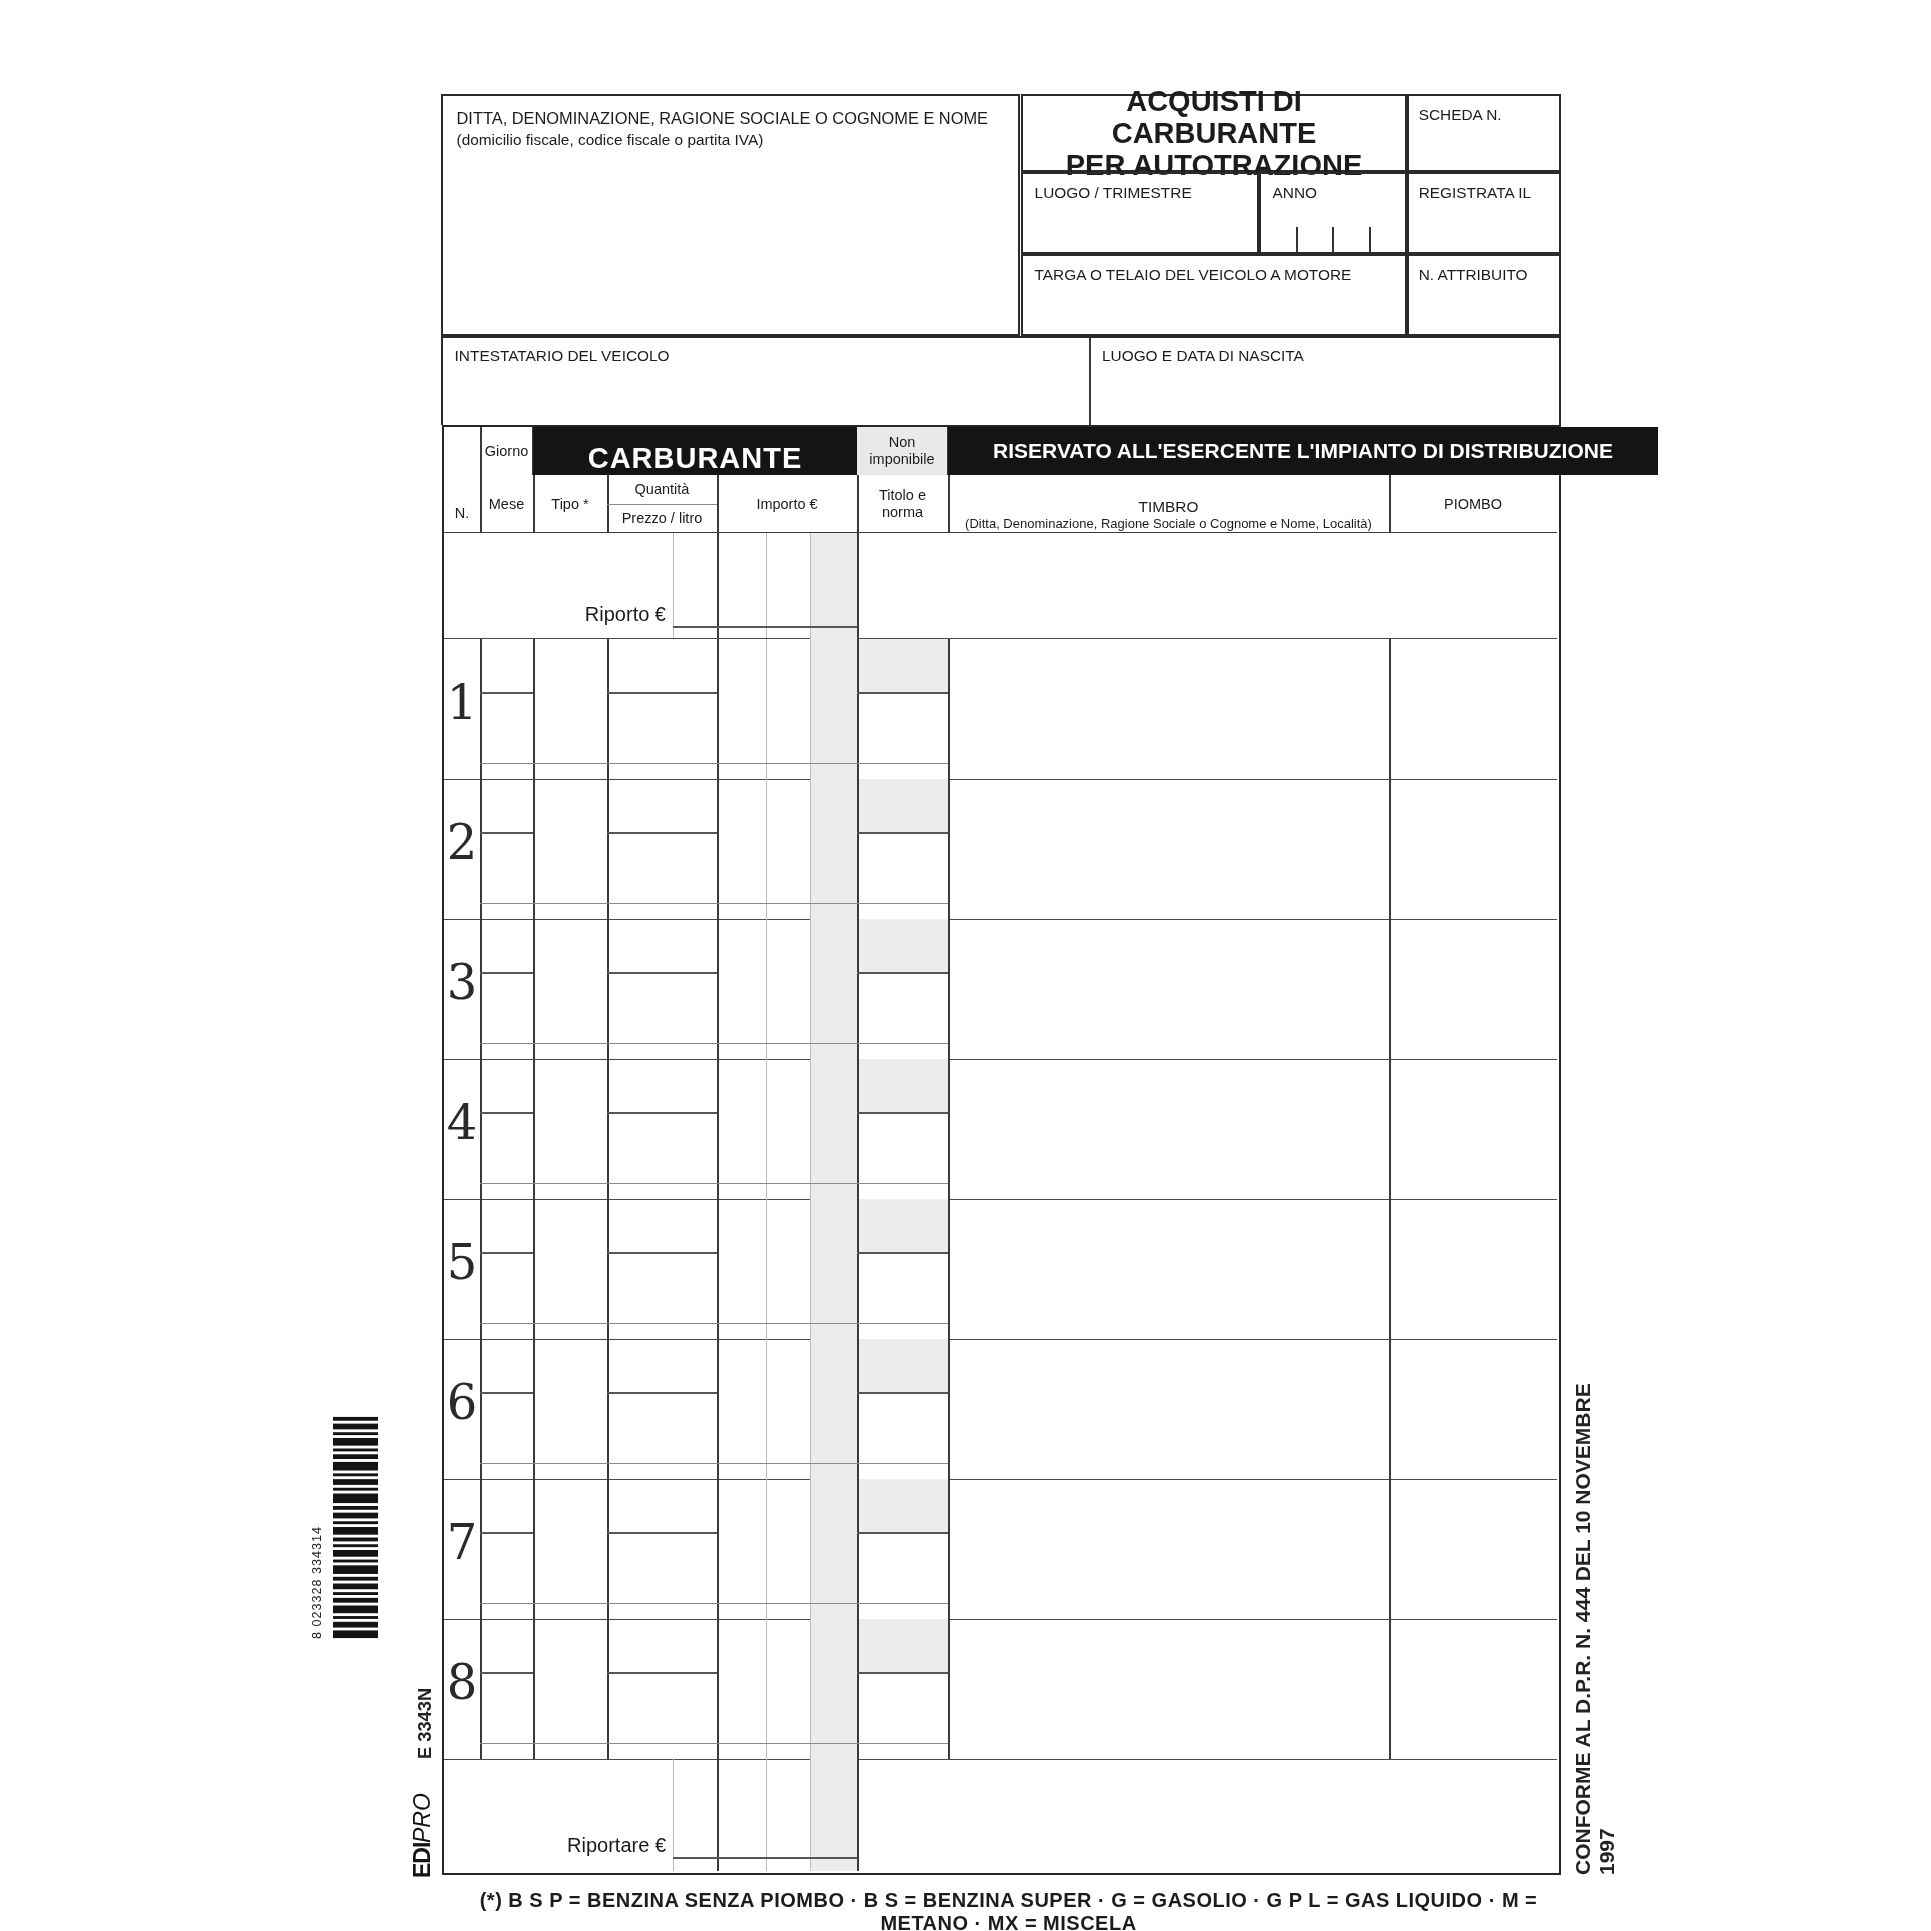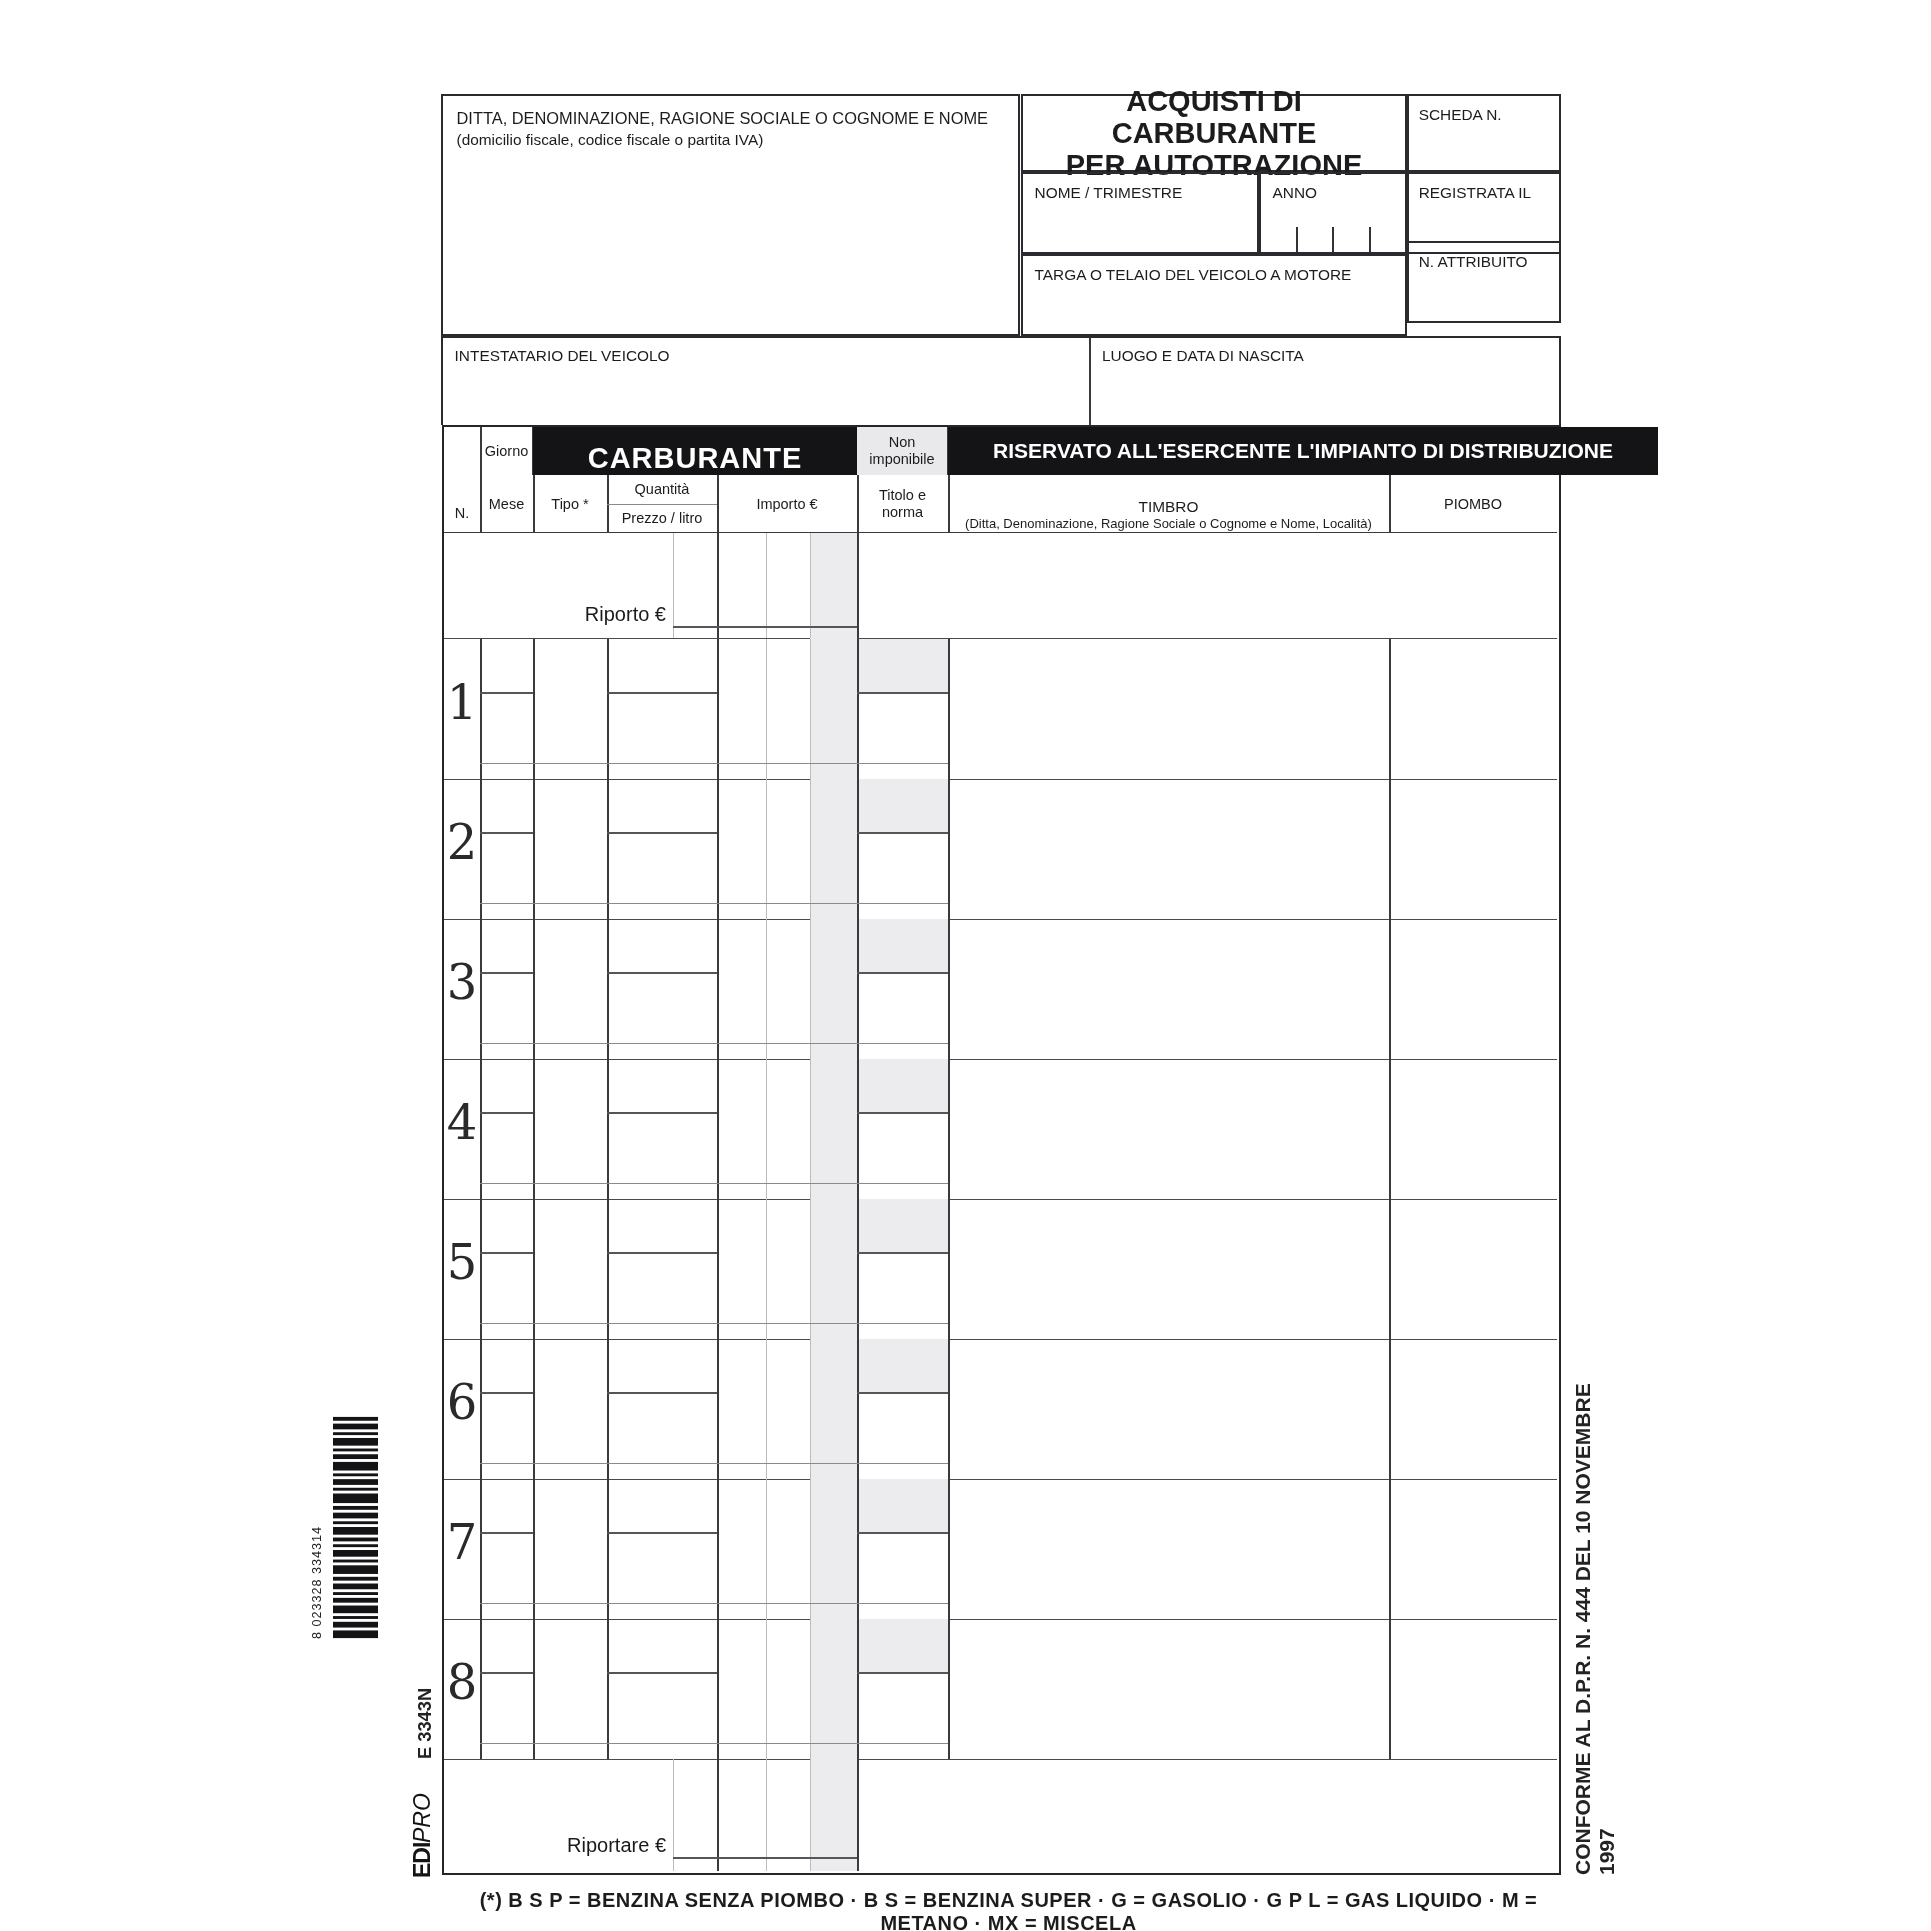--- a/index.html
+++ b/index.html
@@ -35,39 +35,39 @@
   <div class="abs box center" style="left:1021px;top:94px;width:386px;height:78px;flex-direction:column;">
     <div style="font-size:29px;font-weight:bold;line-height:32px;">ACQUISTI DI CARBURANTE</div>
     <div style="font-size:29px;font-weight:bold;line-height:32px;">PER AUTOTRAZIONE</div>
   </div>
 
   <div class="abs box" style="left:1407px;top:94px;width:154px;height:78px;padding:8.7px 9.7px;">
     <span class="lbl">SCHEDA N.</span>
   </div>
 
   <div class="abs box" style="left:1021px;top:172px;width:238px;height:82px;padding:8.7px 11.6px;">
-    <span class="lbl">NOME / TRIMESTRE</span>
+    <span class="lbl">LUOGO / TRIMESTRE</span>
   </div>
 
   <div class="abs box" style="left:1259px;top:172px;width:148px;height:82px;padding:8.7px 11.6px;">
     <span class="lbl">ANNO</span>
     <div class="abs" style="left:35px;bottom:0;width:1.9px;height:25px;background:#333337;"></div>
     <div class="abs" style="left:71px;bottom:0;width:1.9px;height:25px;background:#333337;"></div>
     <div class="abs" style="left:108px;bottom:0;width:1.9px;height:25px;background:#333337;"></div>
   </div>
 
   <div class="abs box" style="left:1407px;top:172px;width:154px;height:82px;padding:8.7px 9.7px;">
     <span class="lbl">REGISTRATA IL</span>
   </div>
 
   <div class="abs box" style="left:1021px;top:254px;width:386px;height:82px;padding:8.7px 11.6px;">
     <span class="lbl">TARGA O TELAIO DEL VEICOLO A MOTORE</span>
   </div>
 
-  <div class="abs box" style="left:1407px;top:241px;width:154px;height:82px;padding:8.7px 9.7px;">
+  <div class="abs box" style="left:1407px;top:254px;width:154px;height:82px;padding:8.7px 9.7px;">
     <span class="lbl">N. ATTRIBUITO</span>
   </div>
 
   <div class="abs" style="left:441px;top:336px;width:1120px;height:89px;border:2.9px solid #2b2b2f;border-bottom:none;">
     <div class="vl" style="left:646px;"></div>
     <div class="abs lbl" style="left:11.6px;top:7.7px;">INTESTATARIO DEL VEICOLO</div>
     <div class="abs lbl" style="left:659px;top:7.7px;">LUOGO E DATA DI NASCITA</div>
   </div>
 
   <div class="abs" style="left:442px;top:425px;width:1119px;height:1450px;border:2.9px solid #26262a;">

